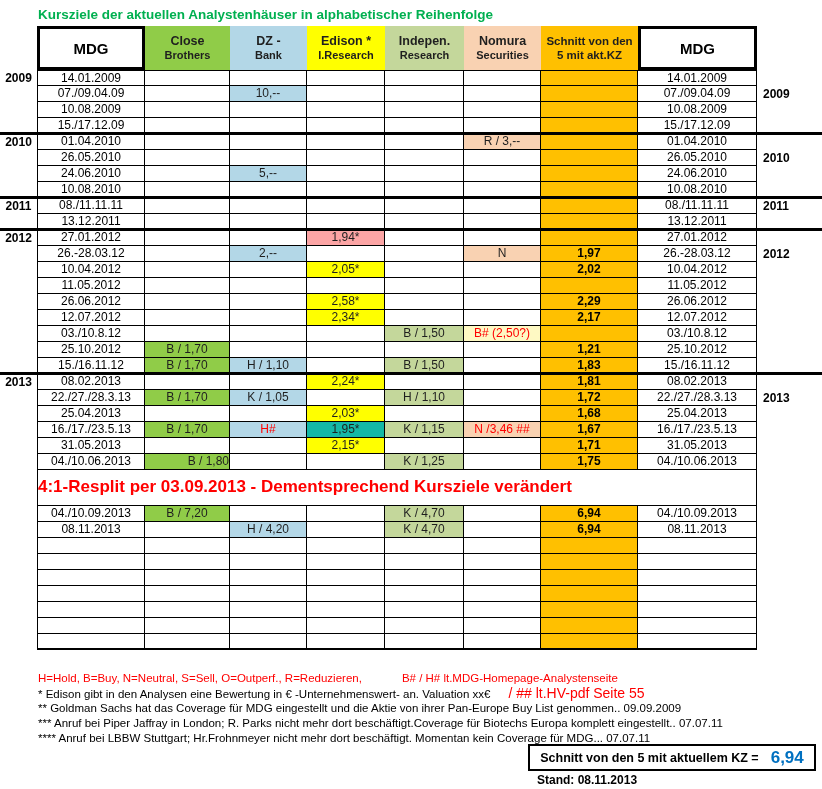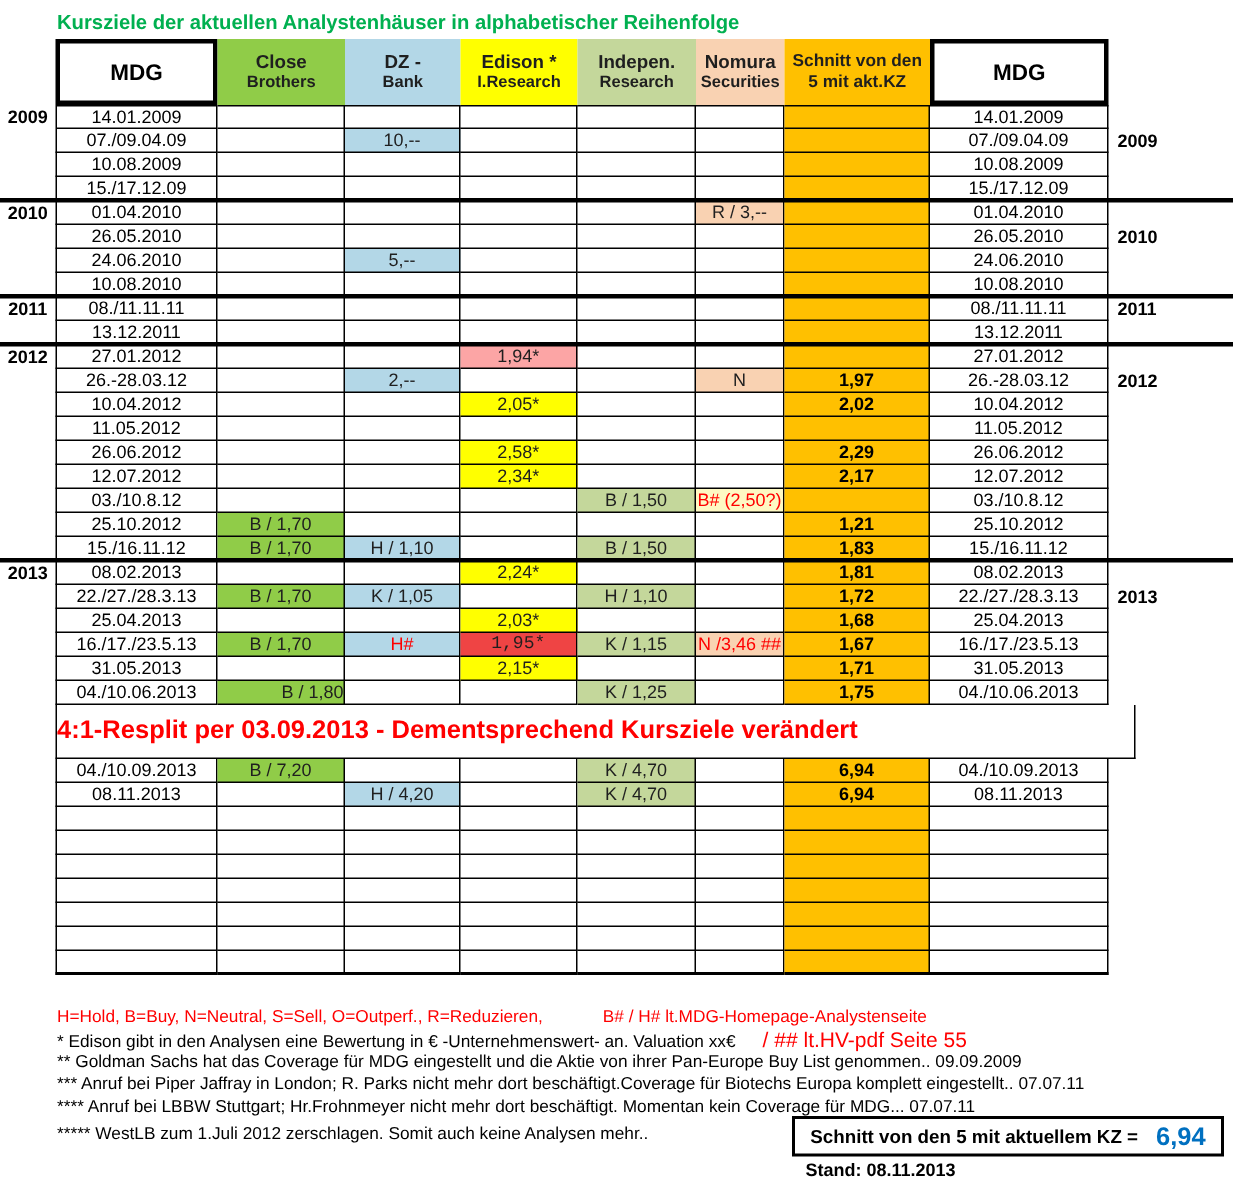--- a/index.html
+++ b/index.html
@@ -7,21 +7,21 @@
         font-family:"Liberation Sans", sans-serif;color:#000;overflow:hidden;}
   .title{position:absolute;left:38px;top:7px;font-size:13.5px;font-weight:bold;color:#00b050;}
 
   .tablewrap{position:absolute;left:0;top:26px;width:822px;}
   .theader{display:flex;height:44px;}
   .trow{display:flex;height:16px;position:relative;}
   .trow.banner-row{height:36px;}
   .cell{box-sizing:border-box;font-size:12px;line-height:15px;text-align:center;overflow:hidden;white-space:nowrap;}
   
   .c-yl{width:37px;} .c-d{width:108px;} .c-close{width:85px;} .c-dz{width:77px;}
-  .c-edison{width:78px;} .c-indepen{width:79px;} .c-nomura{width:59px;}
+  .c-edison{width:78px;} .c-indepen{width:79px;} .c-nomura{width:77px;}
   .c-sc{width:97px;} .c-dr{width:119px;} .c-yr{width:65px;}
   
   .b{border-right:1px solid #000;border-bottom:1px solid #000;}
   .c-d.b{border-left:1px solid #000;}
   #table-body .trow:first-child .b{border-top:1px solid #000;}
   #table-body .trow:last-child .b{border-bottom:2px solid #000;}
   .trow.sep::before{content:"";position:absolute;left:0;top:-2px;width:822px;height:3px;background:#000;z-index:3;}
   .year{font-weight:bold;font-size:12px;line-height:16px;}
   .yr-right{text-align:left;padding-left:6px;}
   .date{color:#000;}
@@ -357,21 +357,21 @@
           <div class="cell c-nomura b val"></div>
           <div class="cell c-sc b schnitt">1,68</div>
           <div class="cell c-dr b date">25.04.2013</div>
           <div class="cell c-yr year yr-right"></div>
         </div>
         <div class="trow">
           <div class="cell c-yl year"></div>
           <div class="cell c-d b date">16./17./23.5.13</div>
           <div class="cell c-close b val" style="background: rgb(144, 204, 72);">B / 1,70</div>
           <div class="cell c-dz b val red" style="background: rgb(179, 215, 231);">H#</div>
-          <div class="cell c-edison b val" style="background: #ef4444; font-family: Liberation Mono, monospace;">1,95*</div>
+          <div class="cell c-edison b val" style="background: #14b8a6;">1,95*</div>
           <div class="cell c-indepen b val" style="background: rgb(196, 215, 155);">K / 1,15</div>
           <div class="cell c-nomura b val red" style="background: rgb(249, 210, 178);">N /3,46 ##</div>
           <div class="cell c-sc b schnitt">1,67</div>
           <div class="cell c-dr b date">16./17./23.5.13</div>
           <div class="cell c-yr year yr-right"></div>
         </div>
         <div class="trow">
           <div class="cell c-yl year"></div>
           <div class="cell c-d b date">31.05.2013</div>
           <div class="cell c-close b val"></div>
@@ -514,21 +514,20 @@
   <div class="footnotes">
     <div class="fl fl-red">
       <span>H=Hold,  B=Buy,  N=Neutral,  S=Sell,  O=Outperf., R=Reduzieren,</span><span class="legend-part2">B# / H#  lt.MDG-Homepage-Analystenseite</span>
     </div>
     <div class="fl">
       <span>* Edison gibt in den Analysen eine Bewertung in € -Unternehmenswert- an.  Valuation xx€</span><span class="fn-red">/ ## lt.HV-pdf Seite 55</span>
     </div>
     <div class="fl">** Goldman Sachs  hat das Coverage für MDG eingestellt und die Aktie von ihrer Pan-Europe Buy List genommen.. 09.09.2009</div>
     <div class="fl">*** Anruf bei Piper Jaffray in London; R. Parks nicht mehr dort beschäftigt.Coverage für Biotechs Europa komplett eingestellt.. 07.07.11</div>
     <div class="fl">**** Anruf bei LBBW Stuttgart; Hr.Frohnmeyer nicht mehr dort beschäftigt. Momentan kein Coverage für MDG... 07.07.11</div>
-    <div class="fl fl-last">***** WestLB zum 1.Juli 2012 zerschlagen. Somit auch keine Analysen mehr..</div>
   </div>
 
   <div class="summary-box">
     <span class="summary-label">Schnitt von den 5 mit aktuellem KZ =</span>
     <span class="summary-value">6,94</span>
   </div>
   <div class="stand">Stand: 08.11.2013</div>
 
 </div>
 

